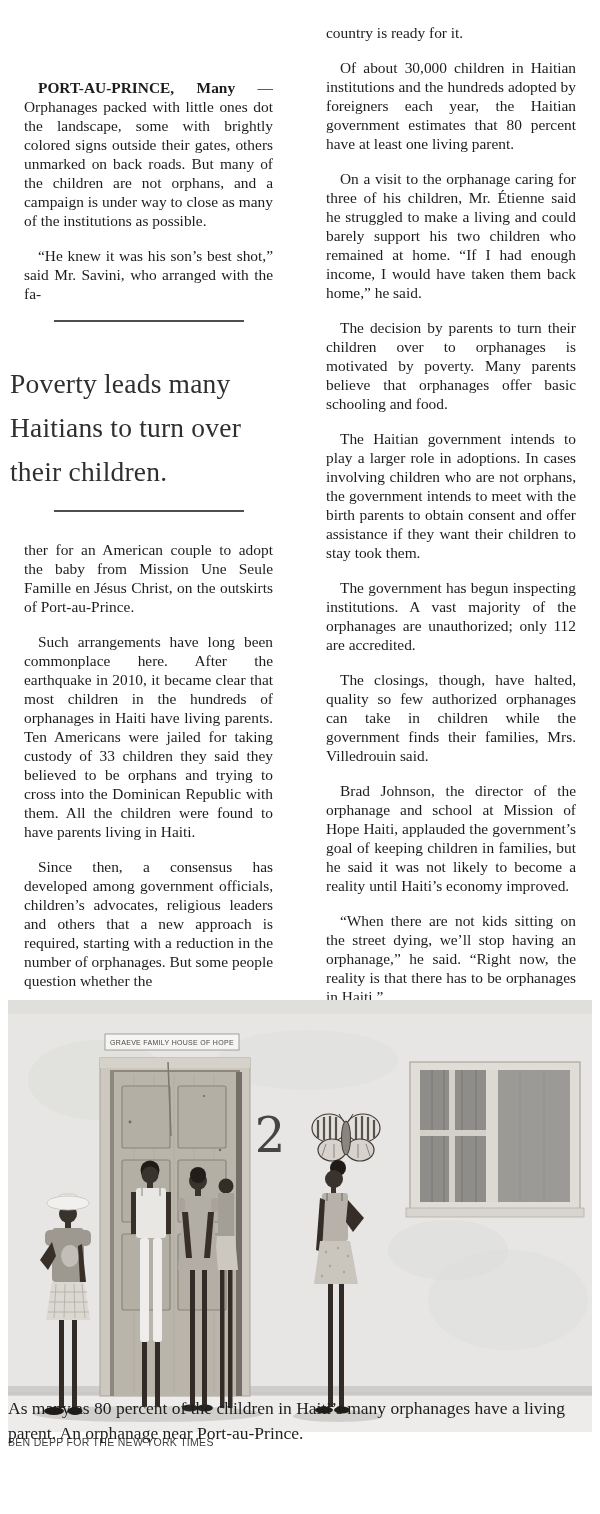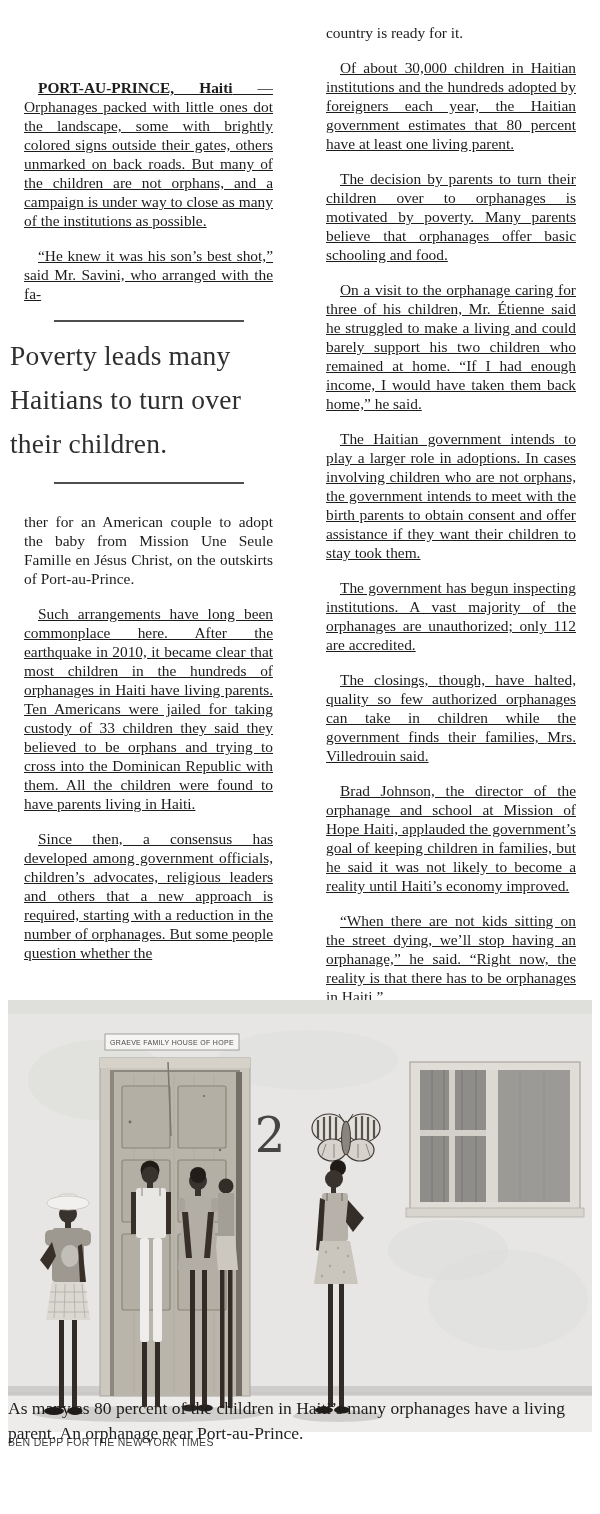--- a/index.html
+++ b/index.html
@@ -4,61 +4,61 @@
 <style>
   html,body{margin:0;padding:0;background:#ffffff;}
   .page{position:relative;width:600px;height:1514px;background:#fff;overflow:hidden;
         font-family:"Liberation Serif",serif;color:#1c1c1c;}
   
   .col{position:absolute;font-size:15.4px;line-height:19px;text-align:justify;
        hyphens:auto;-webkit-hyphens:auto;}
   .col-left{left:8px;top:62px;width:281px;}
   .col-right{left:310px;top:7px;width:282px;}
   .col p{margin:16px;}
-  .col p.ind{text-indent:14px;text-decoration:underline;}
+  .col p.ind{text-indent:14px;}
   .lead-in{font-weight:bold;}
   
   .pullquote{margin:17px 0 28px 0;}
   .pq-rule{height:2px;background:#4e4e4e;width:190px;margin:0 auto;}
   .pq-text{font-size:27.5px;line-height:44px;color:#2f2f2f;letter-spacing:.2px;
-           padding:12px 2px 16px 2px;text-align:left;}
+           padding:12px 2px 16px 2px;text-align:left;margin-top:28px;}
   
   .photo-wrap{position:absolute;left:8px;top:1000px;width:584px;height:432px;}
   .photo-wrap svg{display:block;}
   .credit{position:absolute;left:8px;top:1436px;width:584px;
           font-family:"Liberation Sans",sans-serif;font-size:10.5px;color:#3f3f3f;
           letter-spacing:.3px;}
   .caption{position:absolute;left:8px;top:1396px;width:586px;font-size:17.5px;
            line-height:25px;color:#1d1d1d;}
 </style>
 </head>
 <body>
 
 <div class="page">
 
   <div class="col col-left">
-    <p class="ind"><span class="lead-in">PORT-AU-PRINCE, Haiti</span><span> — Orphanages packed with little ones dot the landscape, some with brightly colored signs outside their gates, others unmarked on back roads. But many of the children are not orphans, and a campaign is under way to close as many of the institutions as possible.</span></p>
+    <p class="ind"><span class="lead-in">PORT-AU-PRINCE, Many</span><span> — Orphanages packed with little ones dot the landscape, some with brightly colored signs outside their gates, others unmarked on back roads. But many of the children are not orphans, and a campaign is under way to close as many of the institutions as possible.</span></p>
     <p class="ind">“He knew it was his son’s best shot,” said Mr. Savini, who arranged with the fa-</p>
 
     <div class="pullquote">
       <div class="pq-rule"></div>
       <div class="pq-text">Poverty leads many Haitians to turn over their children.</div>
       <div class="pq-rule"></div>
     </div>
 
     <p>ther for an American couple to adopt the baby from Mission Une Seule Famille en Jésus Christ, on the outskirts of Port-au-Prince.</p>
     <p class="ind">Such arrangements have long been commonplace here. After the earthquake in 2010, it became clear that most children in the hundreds of orphanages in Haiti have living parents. Ten Americans were jailed for taking custody of 33 children they said they believed to be orphans and trying to cross into the Dominican Republic with them. All the children were found to have parents living in Haiti.</p>
     <p class="ind">Since then, a consensus has developed among government officials, children’s advocates, religious leaders and others that a new approach is required, starting with a reduction in the number of orphanages. But some people question whether the</p>
   </div>
 
   <div class="col col-right">
     <p>country is ready for it.</p>
     <p class="ind">Of about 30,000 children in Haitian institutions and the hundreds adopted by foreigners each year, the Haitian government estimates that 80 percent have at least one living parent.</p>
+    <p class="ind">On a visit to the orphanage caring for three of his children, Mr. Étienne said he struggled to make a living and could barely support his two children who remained at home. “If I had enough income, I would have taken them back home,” he said.</p>
     <p class="ind">The decision by parents to turn their children over to orphanages is motivated by poverty. Many parents believe that orphanages offer basic schooling and food.</p>
-    <p class="ind">On a visit to the orphanage caring for three of his children, Mr. Étienne said he struggled to make a living and could barely support his two children who remained at home. “If I had enough income, I would have taken them back home,” he said.</p>
     <p class="ind">The Haitian government intends to play a larger role in adoptions. In cases involving children who are not orphans, the government intends to meet with the birth parents to obtain consent and offer assistance if they want their children to stay took them.</p>
     <p class="ind">The government has begun inspecting institutions. A vast majority of the orphanages are unauthorized; only 112 are accredited.</p>
     <p class="ind">The closings, though, have halted, quality so few authorized orphanages can take in children while the government finds their families, Mrs. Villedrouin said.</p>
     <p class="ind">Brad Johnson, the director of the orphanage and school at Mission of Hope Haiti, applauded the government’s goal of keeping children in families, but he said it was not likely to become a reality until Haiti’s economy improved.</p>
     <p class="ind">“When there are not kids sitting on the street dying, we’ll stop having an orphanage,” he said. “Right now, the reality is that there has to be orphanages in Haiti.”</p>
   </div>
 
   <div class="photo-wrap">
     <svg width="584" height="432" viewBox="0 0 584 432" xmlns="http://www.w3.org/2000/svg">
 

